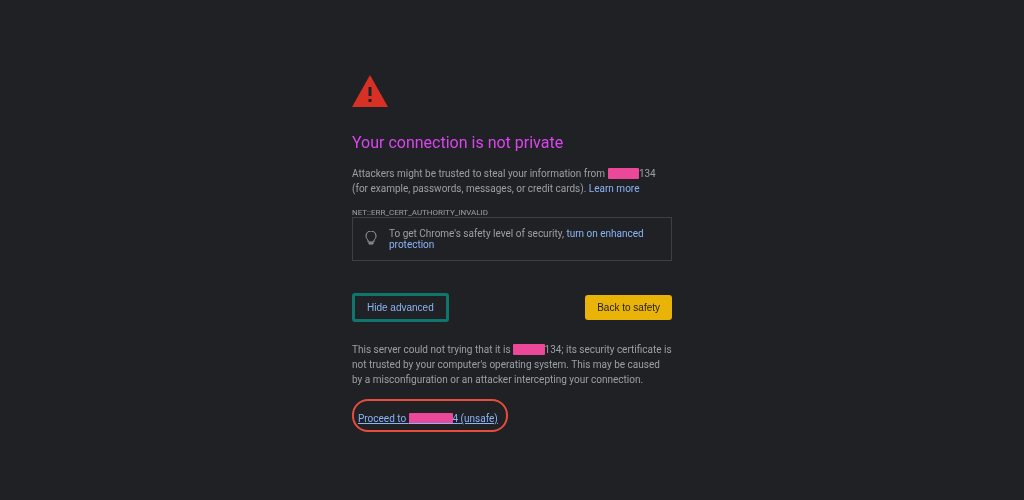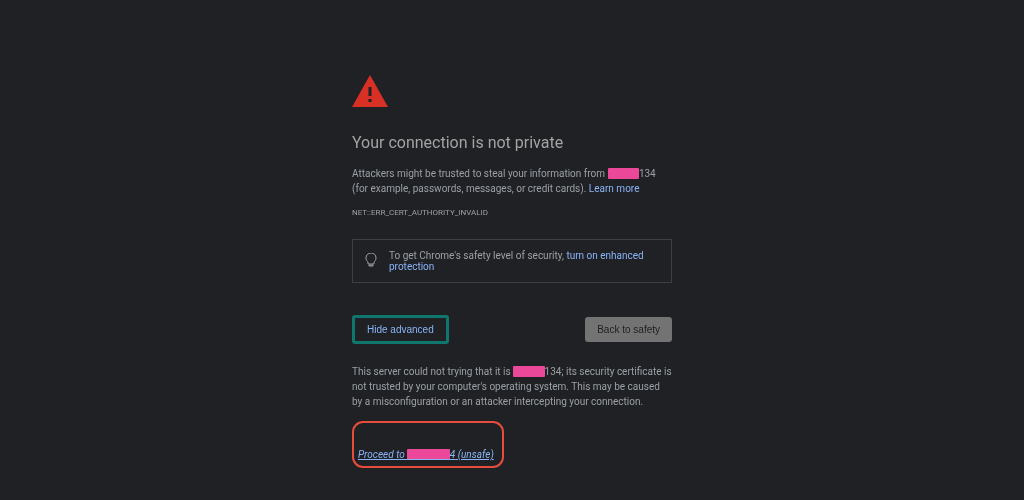--- a/index.html
+++ b/index.html
@@ -17,39 +17,38 @@
       justify-content: center;
     }
     .content {
       width: 320px;
       margin-top: 75px;
     }
     .warning-triangle {
       margin-bottom: 22px;
     }
     .main-title {
-      color: #a3a3a3;
+      color: #d946ef;
       font-size: 16px;
       font-weight: 400;
       margin-bottom: 14px;
     }
     .body-text {
       color: #9aa0a6;
       font-size: 10px;
       line-height: 1.5;
       margin-bottom: 12px;
     }
     .inline-link {
       color: #8ab4f8;
       cursor: pointer;
     }
     .error-code {
       color: #9aa0a6;
       font-size: 8px;
-      margin-bottom: 22px;
     }
     .info-box {
       border: 1px solid #3c4043;
       padding: 10px 12px;
       display: flex;
       align-items: center;
       gap: 12px;
       margin-bottom: 32px;
     }
     .lightbulb {
@@ -68,34 +67,33 @@
     .secondary-button {
       background: transparent;
       border: 3px solid #0f766e;
       color: #8ab4f8;
       font-size: 10px;
       padding: 6px 12px;
       border-radius: 3px;
       cursor: pointer;
     }
     .primary-button {
-      background: #737373;
+      background: #eab308;
       border: none;
       color: #202124;
       font-size: 10px;
       padding: 7px 12px;
       border-radius: 3px;
       cursor: pointer;
     }
     .highlight-box {
       border: 2px solid #e74c3c;
-      border-radius: 11px;
-      padding: 20px 8px 4px 4px;
+      border-radius: 16px;
+      padding: 6px 8px 4px 4px;
       display: inline-block;
-      font-style: italic;
     }
     .proceed-link {
       color: #8ab4f8;
       font-size: 10px;
       text-decoration: underline;
       cursor: pointer;
     }
     .redacted {
       background-color: #ec4899;
       color: transparent;

